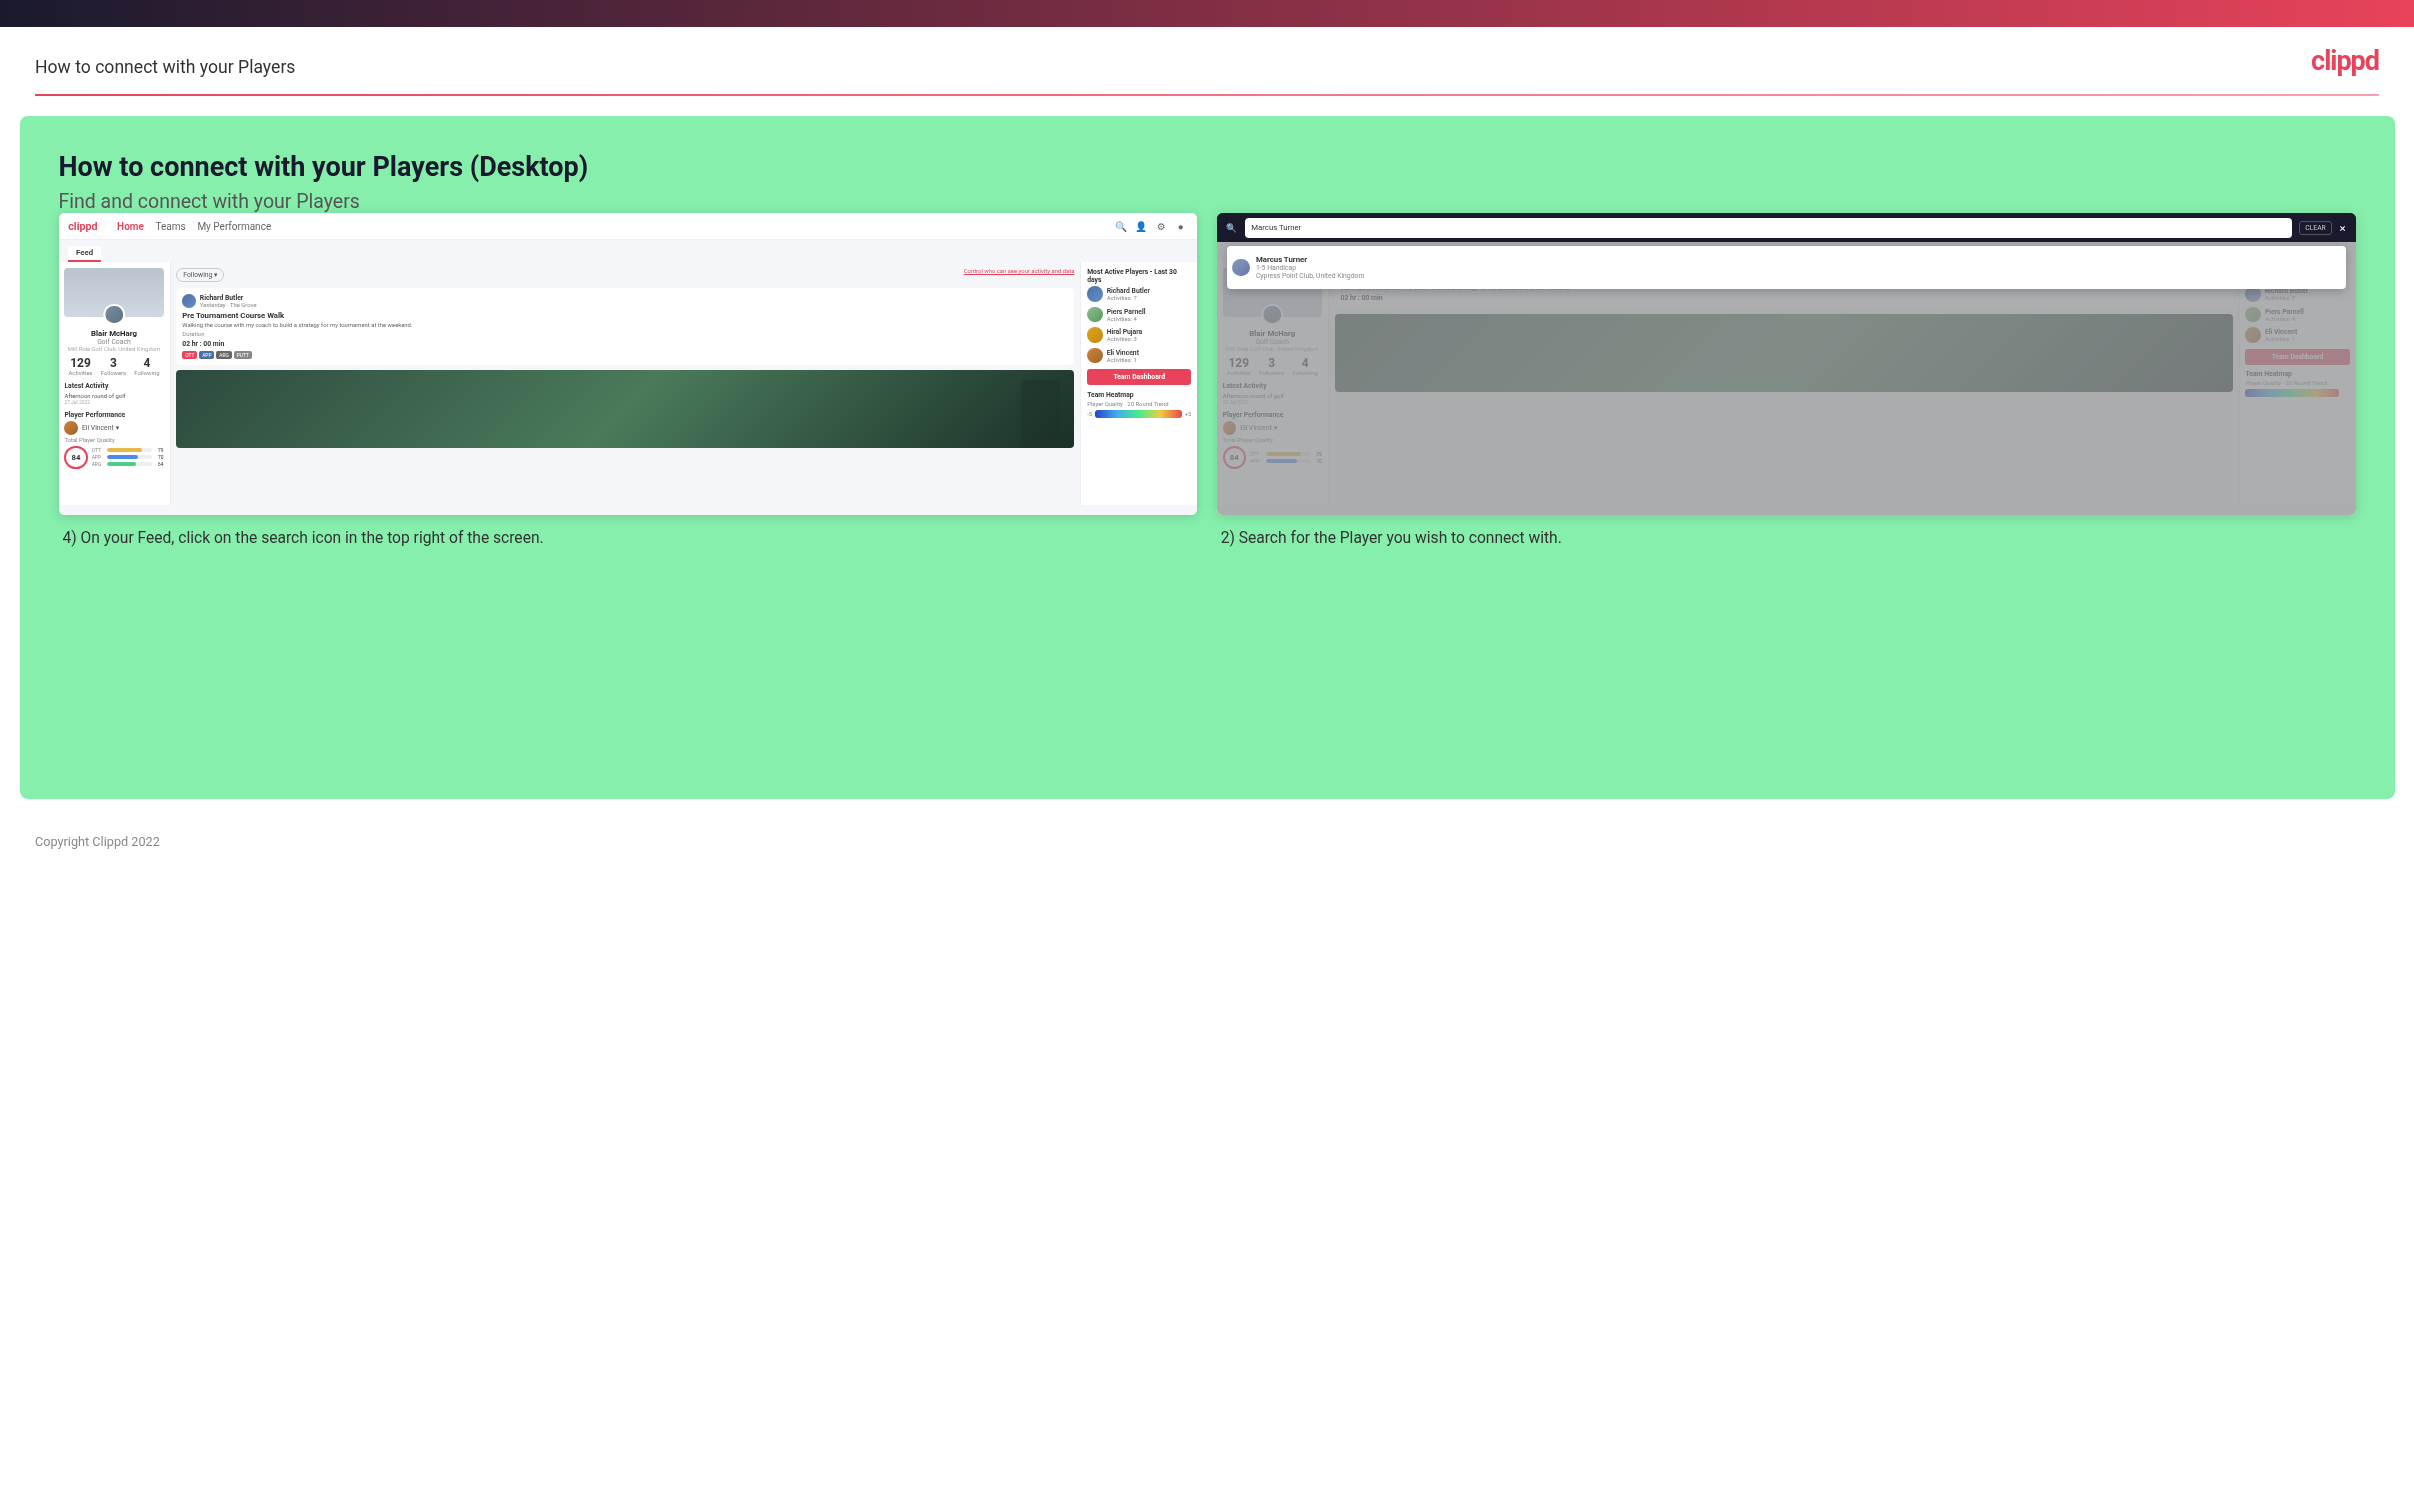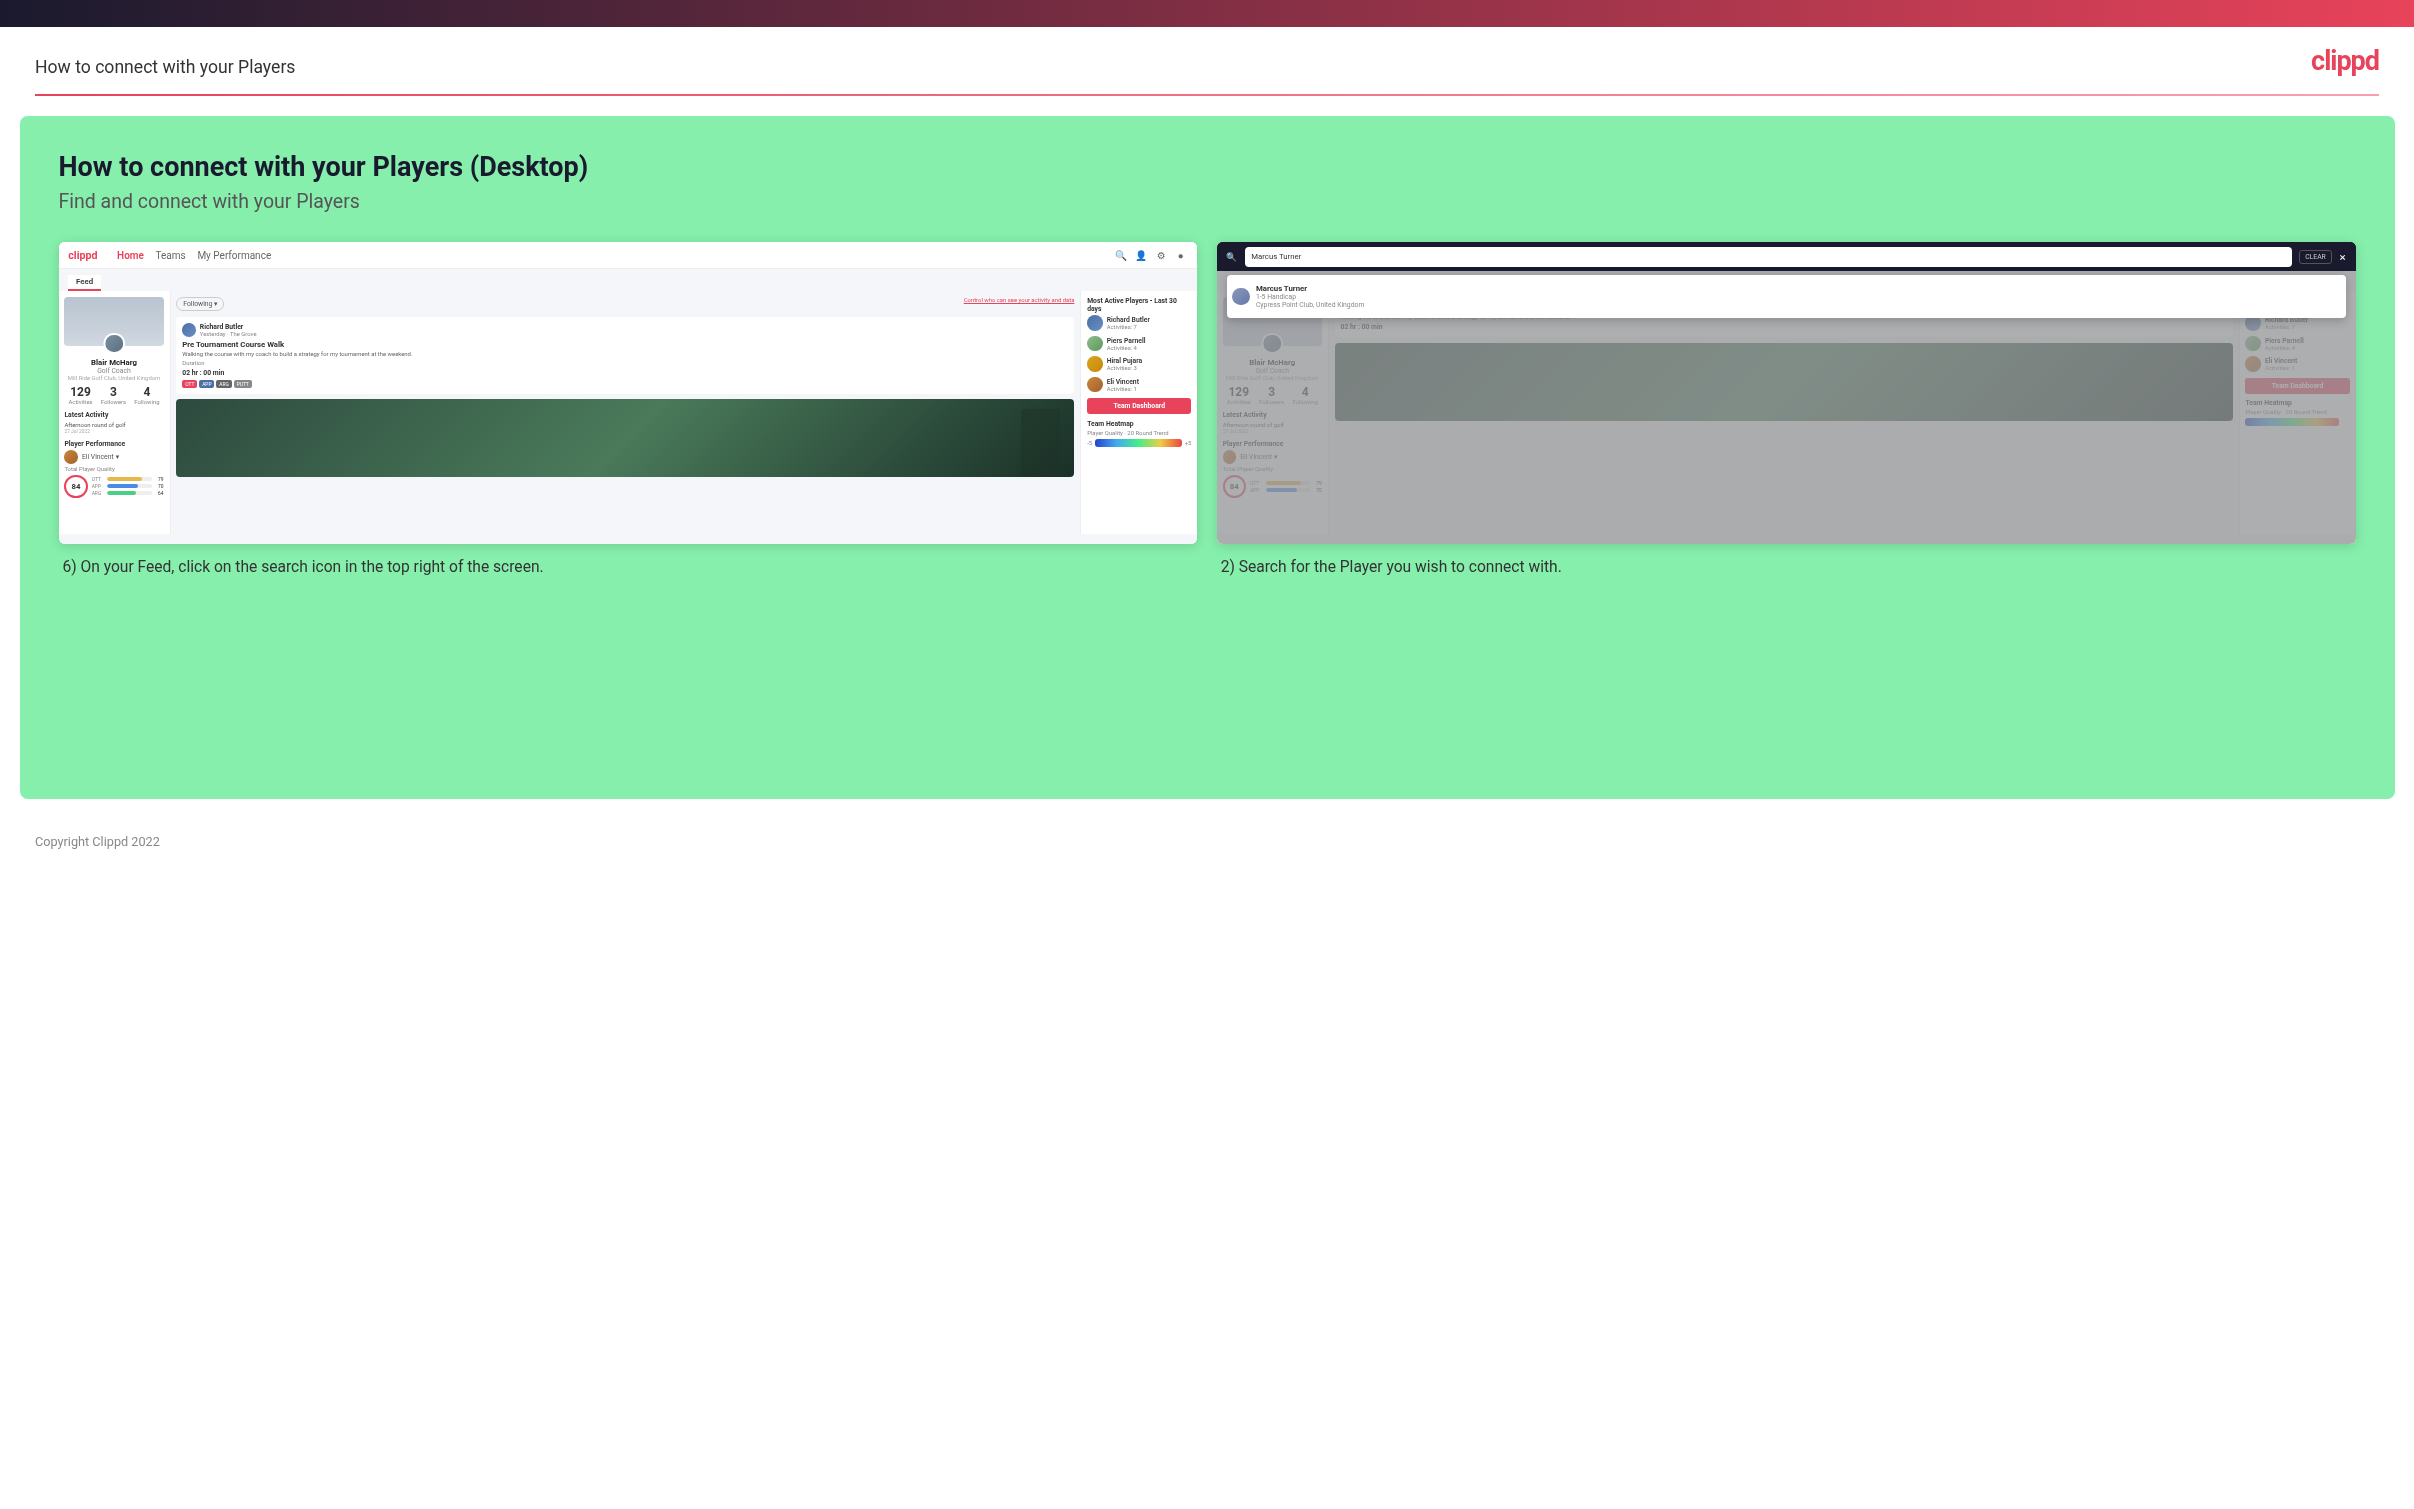--- a/index.html
+++ b/index.html
@@ -55,21 +55,20 @@
     .main-heading {
       font-size: 27px;
       font-weight: 700;
       color: #1a1a2e;
       margin-bottom: 7.8px;
     }
     .main-subheading {
       font-size: 19.5px;
       color: #555;
       font-weight: 400;
-      margin-bottom: 29px;
     }
 
     
     .screenshots-row {
       display: flex;
       gap: 19.5px;
       margin-bottom: 23.4px;
     }
     .screenshot-col {
       flex: 1;
@@ -722,21 +721,21 @@
               <div style="display:flex; align-items:center; gap:2.9px; font-size:5.9px; color:#888; margin-bottom:2px;">
                 <span>-5</span>
                 <div class="mini-heatmap-bar" style="flex:1;"></div>
                 <span>+5</span>
               </div>
             </div>
           </div>
         </div>
       </div>
 
-      <div class="caption-text">6) On your Feed, click on the search icon in the top right of the screen.</div>
+      <div class="caption-text">4) On your Feed, click on the search icon in the top right of the screen.</div>
     </div>
 
     <div class="screenshot-col">
       <div class="screenshot-box">
         <div class="mini-app">
           
           
           <div class="mini-nav" style="background:#1a1a2e;">
             <span class="mini-logo" style="color:#e8435a;">clippd</span>
             <span class="mini-nav-item" style="color:#aaa;">Home</span>

